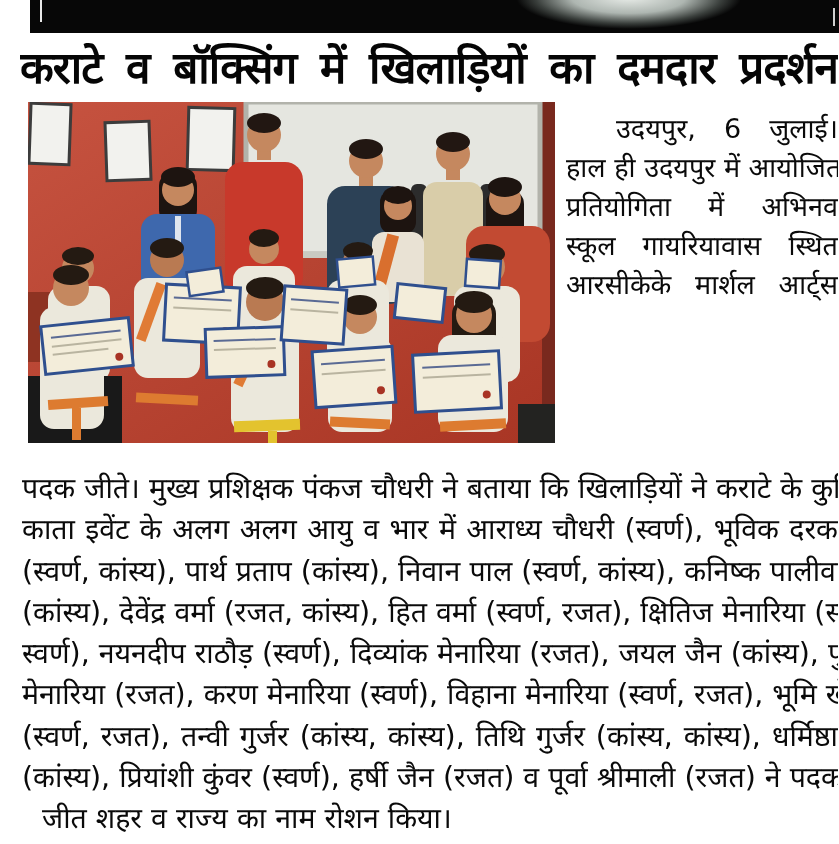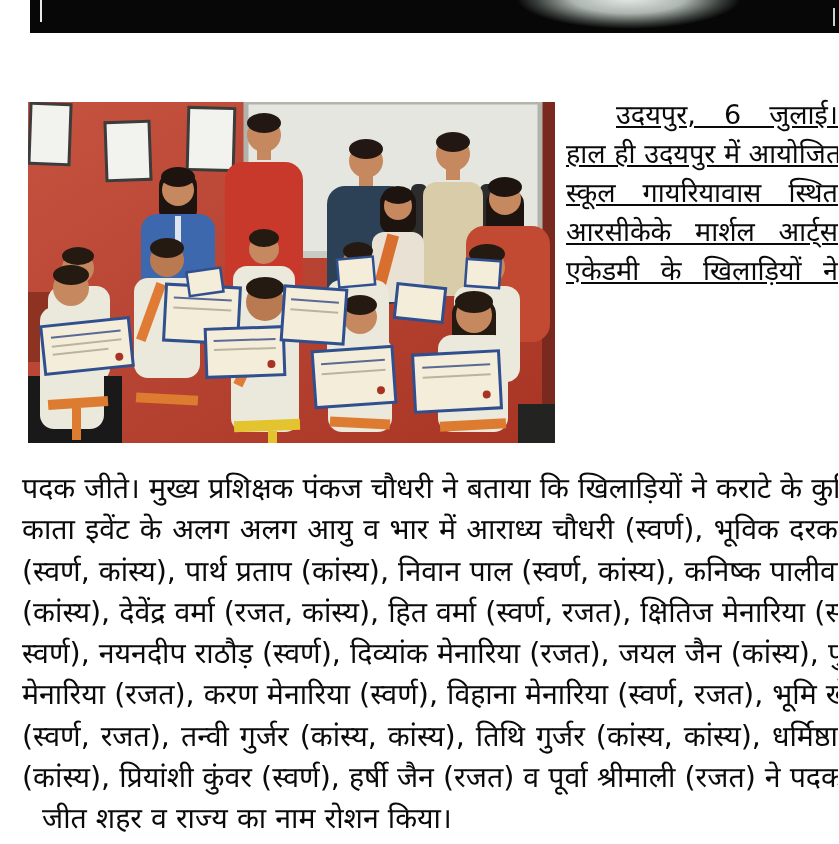--- a/index.html
+++ b/index.html
@@ -31,21 +31,21 @@
     text-align: justify; text-align-last: justify;
     color: #050505;
   }
   
   .photo-wrap {
     position: absolute; left: 28px; top: 102px; width: 527px; height: 341px;
     overflow: hidden;
   }
   
   .column {
-    position: absolute; left: 566px; top: 96px; width: 272px; text-decoration: underline;
+    position: absolute; left: 566px; top: 110px; width: 272px;
   }
   .column .jline {
     height: 38.9px; line-height: 38.9px; font-size: 27px;
     white-space: nowrap; overflow: hidden;
     text-align: justify; text-align-last: justify;
   }
   .column .jline.indent { padding-left: 50px; }
   
   .body-text {
     position: absolute; left: 22px; top: 468px; width: 816px;
@@ -60,20 +60,21 @@
 </head>
 <body>
 
 <div class="page">
 
   <div class="top-strip">
     <div class="tick-left"></div>
     <div class="tick-right"></div>
   </div>
 
+  <div class="headline">कराटे व बॉक्सिंग में खिलाड़ियों का दमदार प्रदर्शन</div>
 
   <div class="photo-wrap" aria-label="Group photo of karate academy students in white gi with orange belts holding blue-bordered certificates, with coaches standing in front of a red wall and whiteboard">
     <svg width="527" height="341" viewBox="0 0 527 341" xmlns="http://www.w3.org/2000/svg">
       <defs>
         <linearGradient id="wg" x1="0" y1="0" x2="1" y2="1">
           <stop offset="0" stop-color="#c65340"></stop>
           <stop offset="1" stop-color="#a83524"></stop>
         </linearGradient>
       </defs>
 
@@ -245,23 +246,23 @@
         </g>
       </g>
 
       <rect x="490" y="302" width="37" height="39" fill="#232321"></rect>
     </svg>
   </div>
 
   <div class="column">
     <div class="jline indent">उदयपुर, 6 जुलाई।</div>
     <div class="jline">हाल ही उदयपुर में आयोजित</div>
+    <div class="jline">प्रतियोगिता में अभिनव</div>
     <div class="jline">स्कूल गायरियावास स्थित</div>
     <div class="jline">आरसीकेके मार्शल आर्ट्स</div>
-    <div class="jline">एकेडमी के खिलाड़ियों ने</div>
   </div>
 
   <div class="body-text">
     <div class="jline">पदक जीते। मुख्य प्रशिक्षक पंकज चौधरी ने बताया कि खिलाड़ियों ने कराटे के कुमिते व</div>
     <div class="jline">काता इवेंट के अलग अलग आयु व भार  में आराध्य चौधरी (स्वर्ण), भूविक दरक</div>
     <div class="jline">(स्वर्ण, कांस्य), पार्थ प्रताप (कांस्य), निवान पाल (स्वर्ण, कांस्य), कनिष्क पालीवाल</div>
     <div class="jline">(कांस्य), देवेंद्र वर्मा (रजत, कांस्य), हित वर्मा (स्वर्ण, रजत), क्षितिज मेनारिया (स्वर्ण,</div>
     <div class="jline">स्वर्ण), नयनदीप राठौड़ (स्वर्ण), दिव्यांक मेनारिया (रजत), जयल जैन (कांस्य), पुनीत</div>
     <div class="jline">मेनारिया (रजत), करण मेनारिया (स्वर्ण), विहाना मेनारिया (स्वर्ण, रजत), भूमि खेत्रा</div>
     <div class="jline">(स्वर्ण, रजत), तन्वी गुर्जर (कांस्य, कांस्य), तिथि गुर्जर (कांस्य, कांस्य), धर्मिष्ठा</div>

